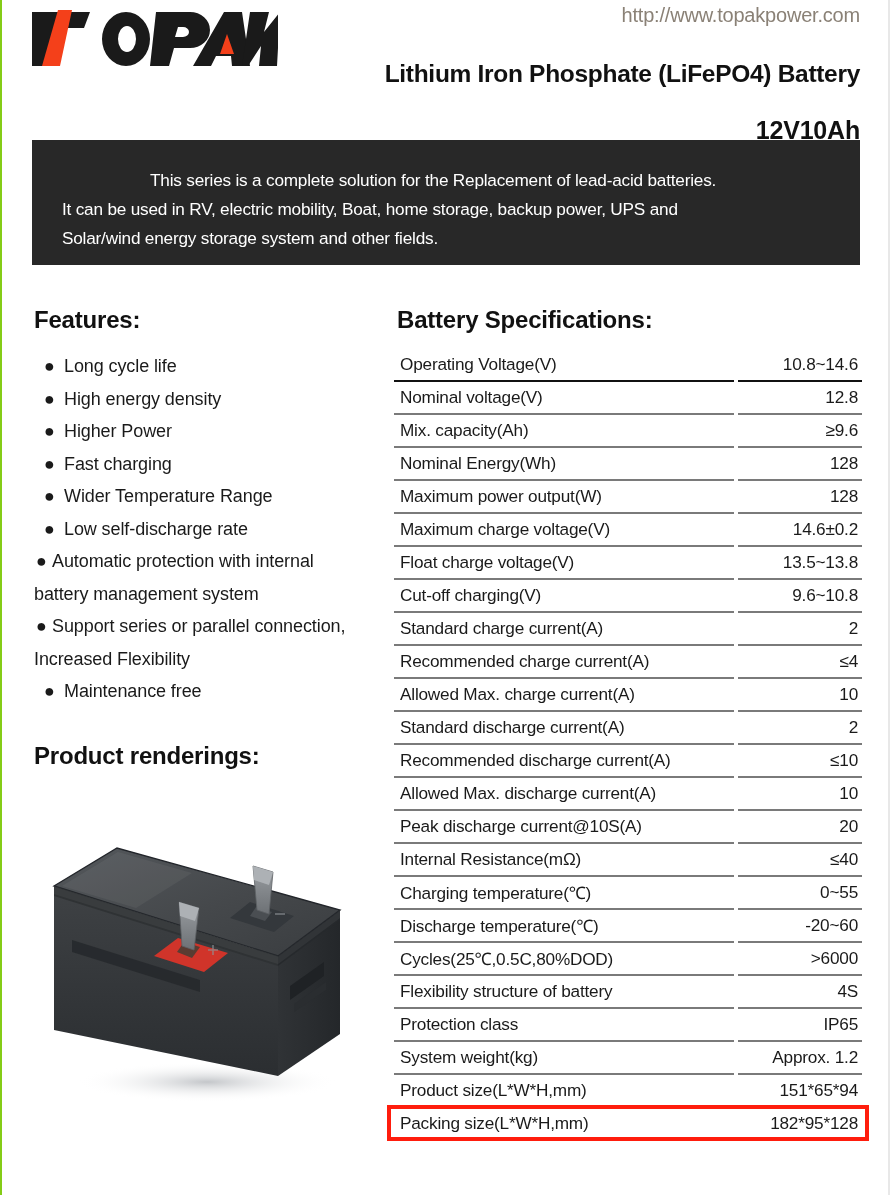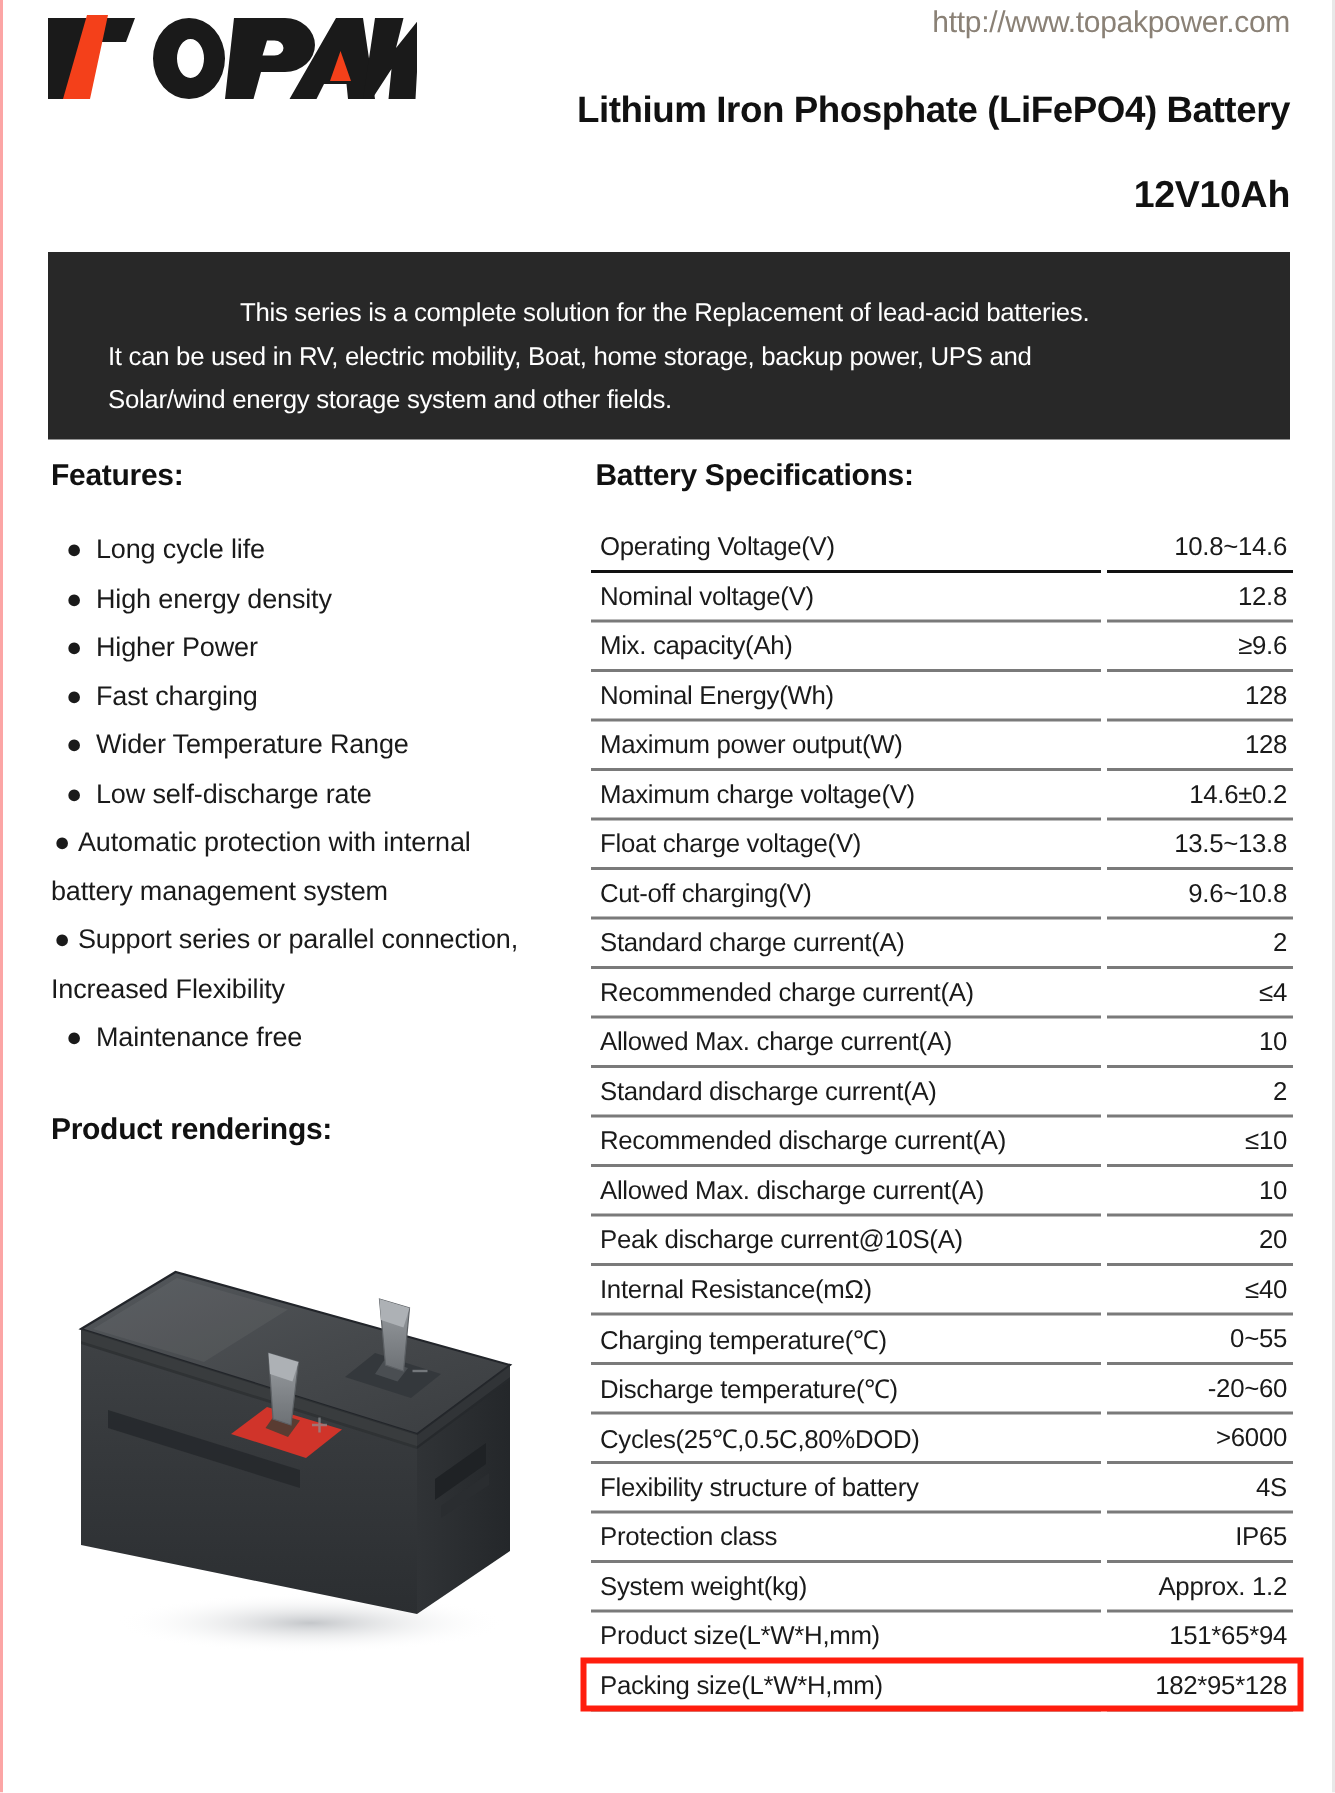--- a/index.html
+++ b/index.html
@@ -15,21 +15,21 @@
     color: #1a1a1a;
     overflow: hidden;
   }
 
   
   #page {
     position: absolute;
     left: 0; top: 0;
     width: 890px; height: 1195px;
     box-sizing: border-box;
-    border-left: 2px solid #fca5a5;
+    border-left: 2px solid #84cc16;
     border-right: 2px solid #e8e8e8;
     background: #fff;
   }
 
   
   #header {
     position: absolute;
     left: 0; top: 0;
     width: 890px; height: 152px;
   }
@@ -61,36 +61,36 @@
     font-size: 25px;
     font-weight: bold;
     color: #111;
     letter-spacing: -0.2px;
     white-space: nowrap;
   }
 
   
   #intro-banner {
     position: absolute;
-    left: 30px; top: 168px;
+    left: 30px; top: 140px;
     width: 828px; height: 125px;
     background: #282828;
     box-sizing: border-box;
-    padding: 26px 30px 0 40px;
+    padding: 26px 30px 0 30px;
   }
   #intro-banner .line {
     color: #ffffff;
     font-size: 17.2px;
     line-height: 29px;
     letter-spacing: -0.2px;
     white-space: nowrap;
   }
   #intro-banner .line.indent { text-indent: 88px; }
   .section-heading {
-    font-size: 20px;
+    font-size: 24px;
     font-weight: bold;
     color: #111;
     letter-spacing: -0.2px;
     margin: 0;
   }
   #features-heading { position: absolute; left: 32px; top: 306px; }
   #features-list {
     position: absolute;
     left: 32px; top: 350px;
     width: 350px;

